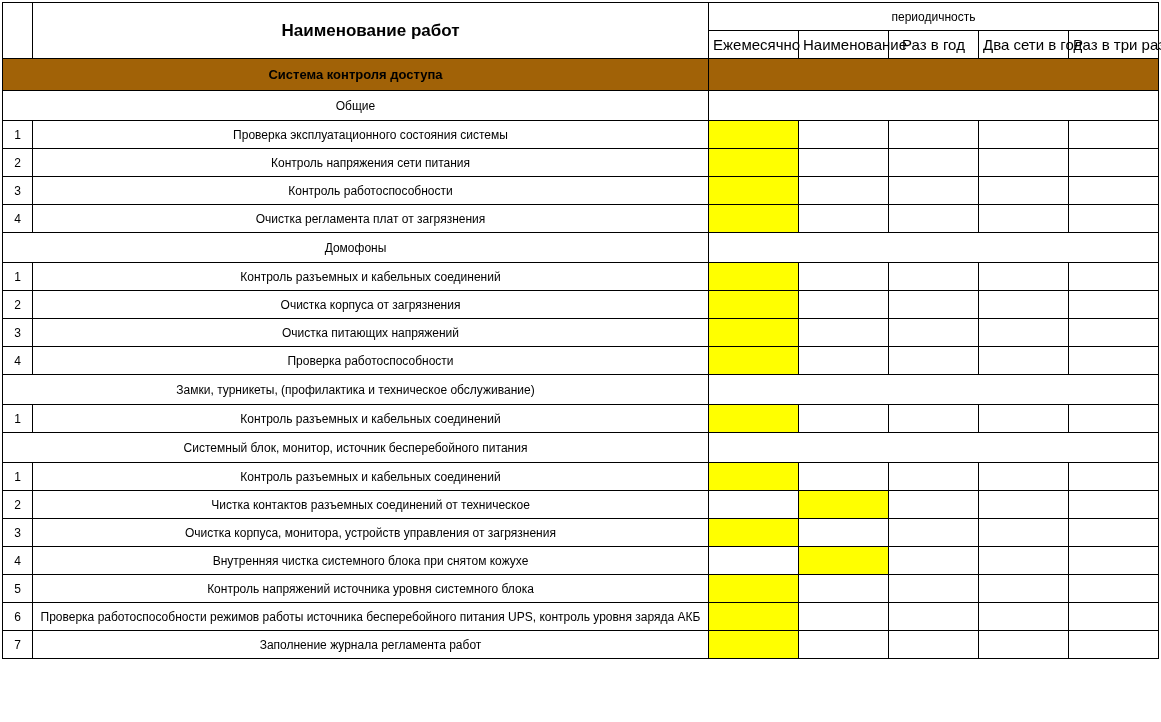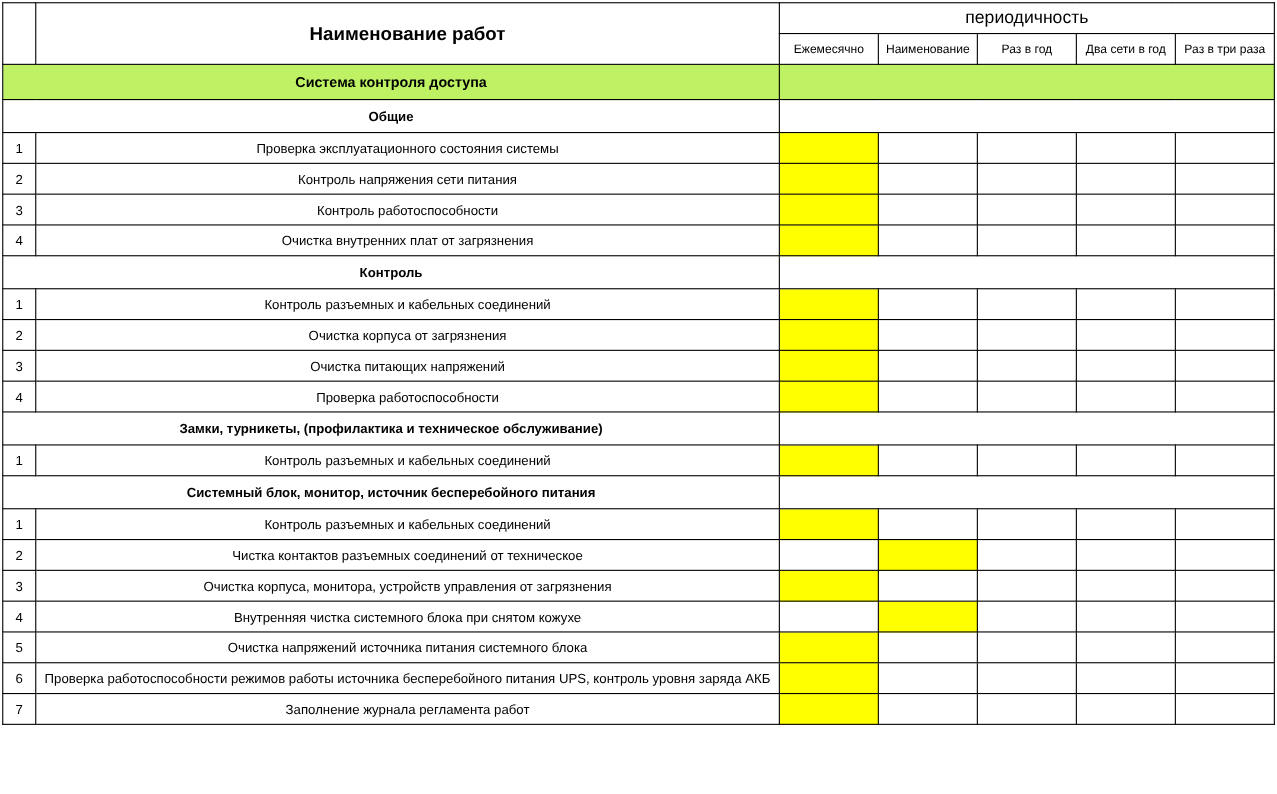--- a/index.html
+++ b/index.html
@@ -19,41 +19,41 @@
       padding: 4px 6px;
       text-align: center;
       vertical-align: middle;
       height: 28px;
     }
     .col-num { width: 30px; }
     .col-name { width: 676px; }
     .col-freq { width: 90px; }
     .header-top {
       font-weight: normal;
-      font-size: 16px;
+      font-size: 12px;
     }
     .header-main {
       font-weight: bold;
       font-size: 17px;
     }
     .section-title {
-      background: #bef264;
+      background: #a16207;
       font-weight: bold;
       font-size: 13px;
       height: 32px;
     }
     .subsection {
-      font-weight: bold;
+      font-weight: normal;
       font-size: 12px;
       height: 30px;
     }
     .yellow { background: #ffff00; }
     .num-cell { text-align: center; font-size: 12px; }
     .name-cell { text-align: center; font-size: 12px; margin-left: 44px; }
-    .freq-hdr { font-size: 11px; white-space: nowrap; padding: 2px 4px; }
+    .freq-hdr { font-size: 15px; white-space: nowrap; padding: 2px 4px; }
   </style>
 </head>
 <body>
 
 <table>
   <colgroup>
     <col class="col-num">
     <col class="col-name">
     <col class="col-freq">
     <col class="col-freq">
@@ -108,29 +108,29 @@
         <td class="num-cell">3</td>
         <td class="name-cell">Контроль работоспособности</td>
         <td class="yellow"></td>
         <td></td>
         <td></td>
         <td></td>
         <td></td>
       </tr>
       <tr>
         <td class="num-cell">4</td>
-        <td class="name-cell">Очистка  внутренних плат от загрязнения</td>
-        <td class="yellow"></td>
-        <td></td>
-        <td></td>
-        <td></td>
-        <td></td>
-      </tr>
-      <tr>
-        <td class="subsection" colspan="2">Контроль</td>
+        <td class="name-cell">Очистка  регламента плат от загрязнения</td>
+        <td class="yellow"></td>
+        <td></td>
+        <td></td>
+        <td></td>
+        <td></td>
+      </tr>
+      <tr>
+        <td class="subsection" colspan="2">Домофоны</td>
         <td colspan="5"></td>
       </tr>
       <tr>
         <td class="num-cell">1</td>
         <td class="name-cell">Контроль разъемных и кабельных соединений</td>
         <td class="yellow"></td>
         <td></td>
         <td></td>
         <td></td>
         <td></td>
@@ -210,21 +210,21 @@
         <td class="num-cell">4</td>
         <td class="name-cell">Внутренняя чистка системного блока при снятом кожухе</td>
         <td></td>
         <td class="yellow"></td>
         <td></td>
         <td></td>
         <td></td>
       </tr>
       <tr>
         <td class="num-cell">5</td>
-        <td class="name-cell">Очистка напряжений источника питания системного блока</td>
+        <td class="name-cell">Контроль напряжений источника уровня системного блока</td>
         <td class="yellow"></td>
         <td></td>
         <td></td>
         <td></td>
         <td></td>
       </tr>
       <tr>
         <td class="num-cell">6</td>
         <td class="name-cell">Проверка работоспособности режимов работы источника бесперебойного питания UPS, контроль уровня заряда АКБ</td>
         <td class="yellow"></td>

